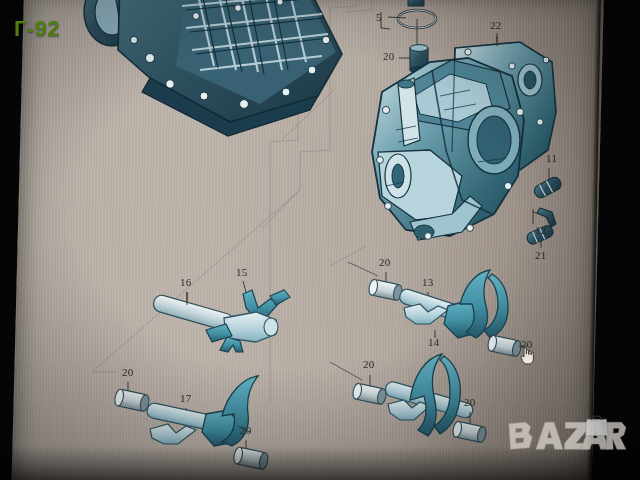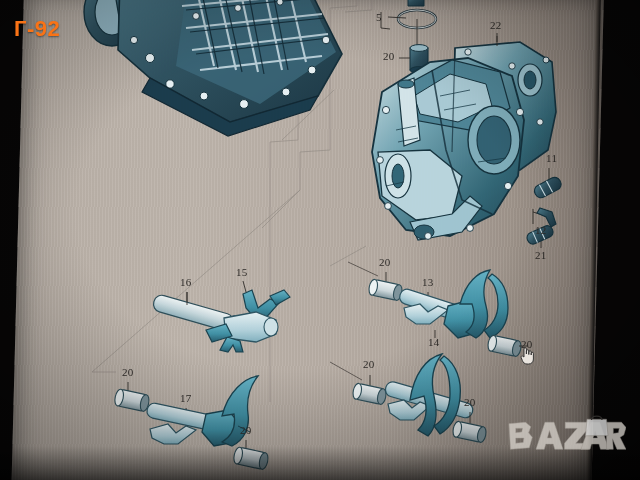--- a/index.html
+++ b/index.html
@@ -44,21 +44,21 @@
   
   .bottom-shade{
     position:absolute;left:0;bottom:0;width:640px;height:34px;
     background:linear-gradient(180deg,rgba(0,0,0,0),rgba(0,0,0,.55));
     pointer-events:none;
   }
 
   
   .corner-label{
     position:absolute;left:14px;top:16px;
-    font-size:22px;font-weight:bold;color:#f97316;
+    font-size:22px;font-weight:bold;color:#4d7c0f;
     letter-spacing:.5px;
     text-shadow:0 1px 2px rgba(0,0,0,.45);
   }
 
   
   .drawing{position:absolute;left:0;top:0;width:640px;height:480px;}
 
   
   .num{
     position:absolute;

